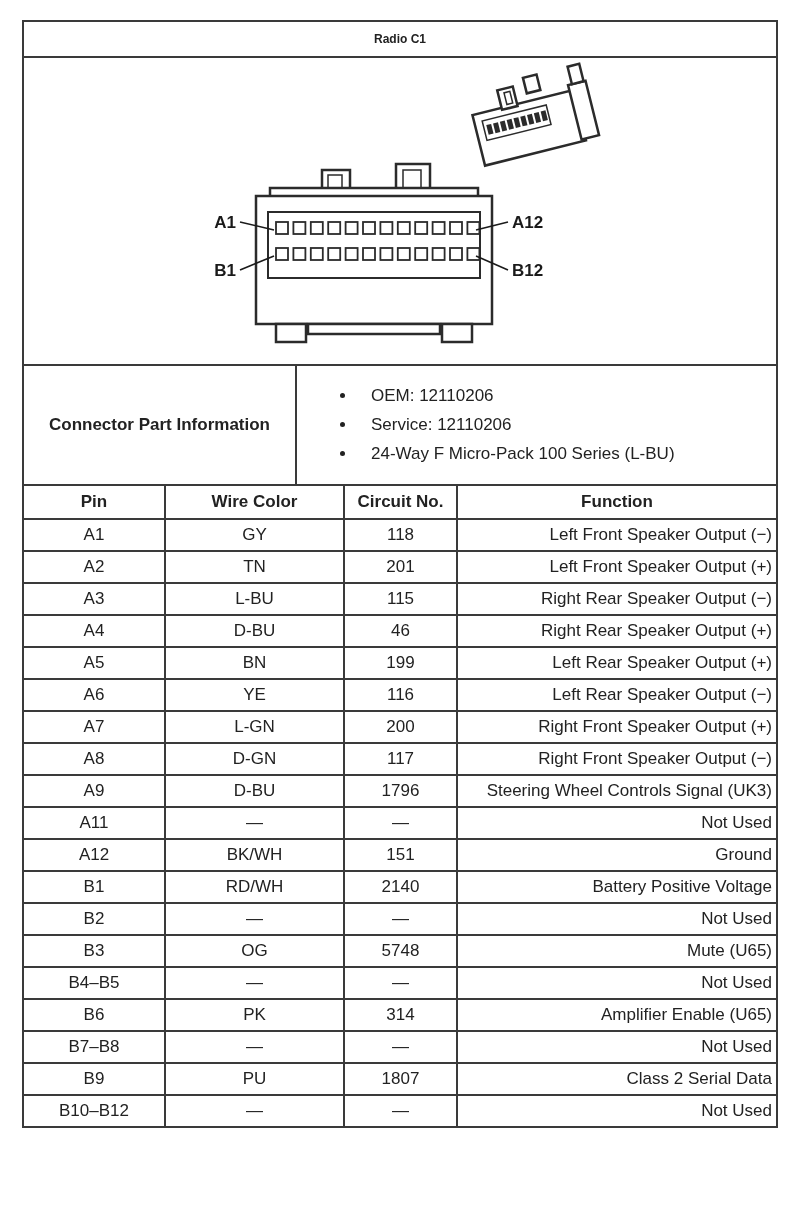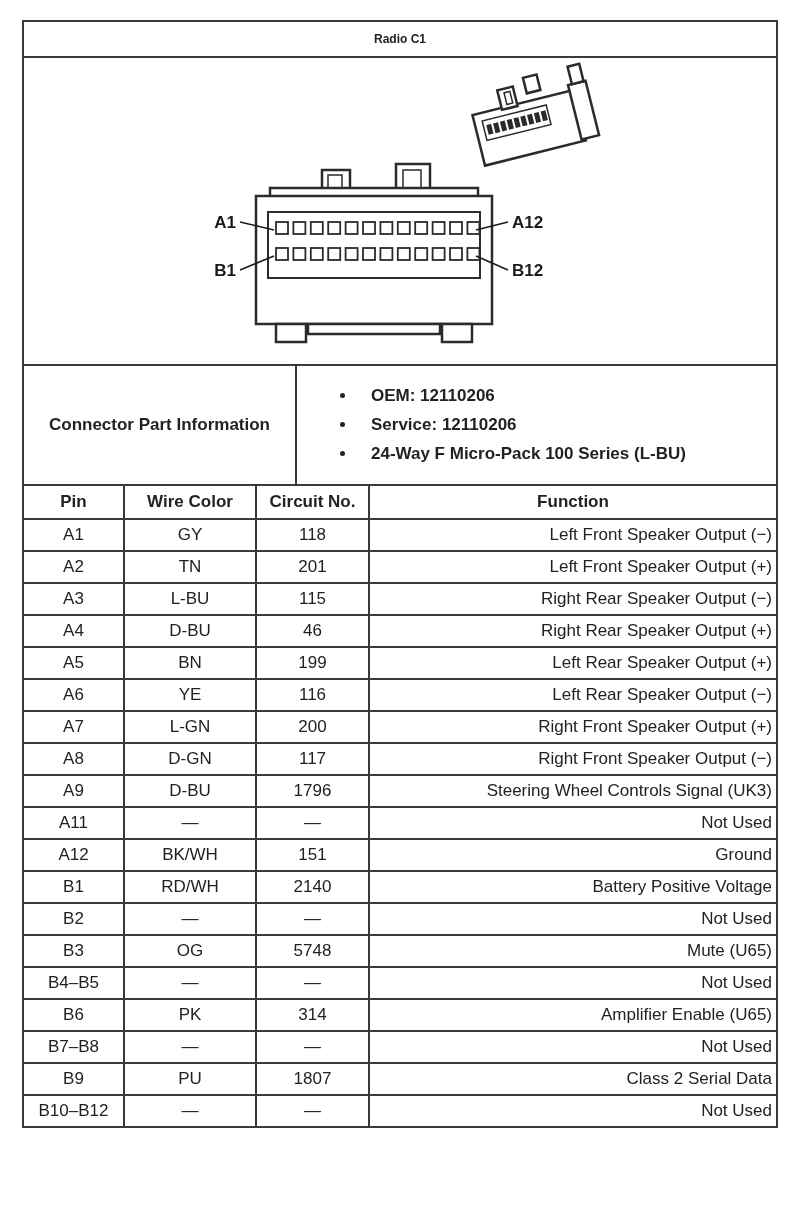--- a/index.html
+++ b/index.html
@@ -48,40 +48,40 @@
   .info-bullets {
     flex: 1;
     display: flex;
     align-items: center;
   }
   .info-bullets ul {
     list-style: disc;
     margin-left: 60px;
     font-size: 17px;
   }
-  .info-bullets li { margin: 9px 0; padding-left: 14px; font-weight: bold; }
+  .info-bullets li { margin: 9px 0; padding-left: 14px; }
 
   table.pinout {
     width: 100%;
     border-collapse: collapse;
     margin-top: -2px;
     font-size: 17px;
   }
   table.pinout th, table.pinout td {
     border: 2px solid #3a3a3a;
     height: 32px;
     padding: 1px 4px;
   }
   table.pinout th {
     font-weight: bold;
     text-align: center;
     height: 34px;
   }
-  .col-pin     { width: 101px; text-align: center; }
-  .col-wire    { width: 132px; text-align: center; }
+  .col-pin     { width: 142px; text-align: center; }
+  .col-wire    { width: 179px; text-align: center; }
   .col-circuit { width: 113px; text-align: center; }
   .col-function{ text-align: right; padding-left: 8px; }
 
   svg text { font-family: "Liberation Sans", sans-serif; }
 </style>
 </head>
 <body>
 
 <div class="sheet">
 

